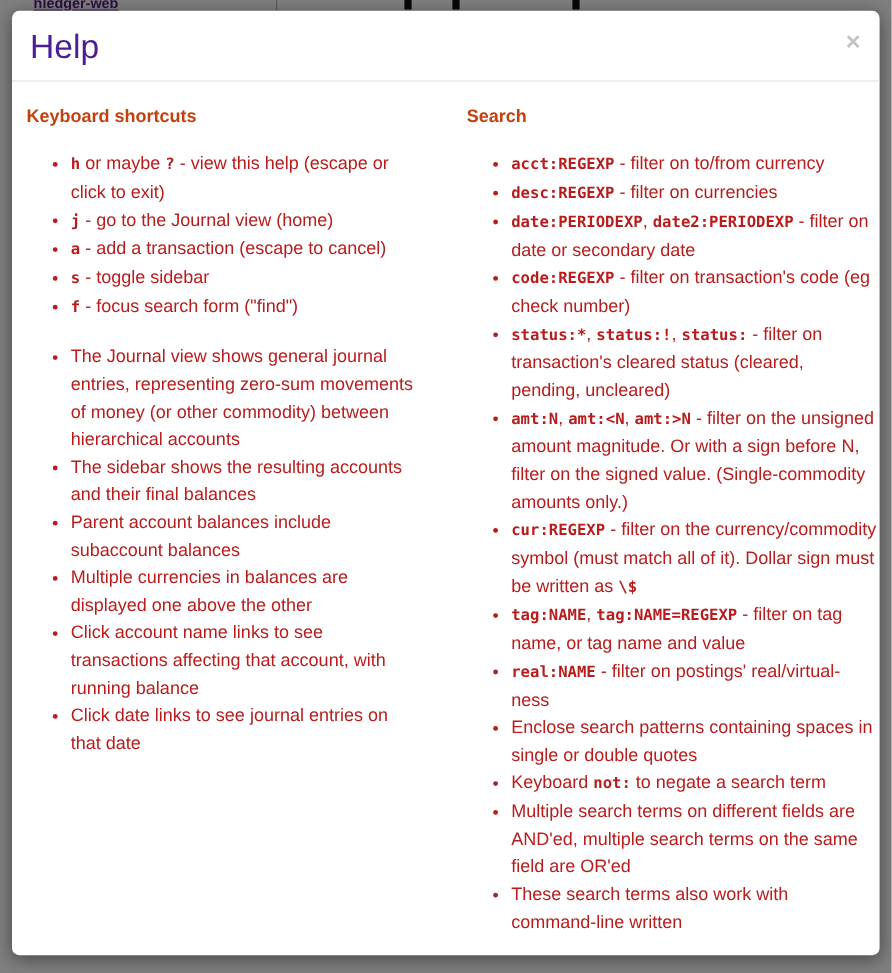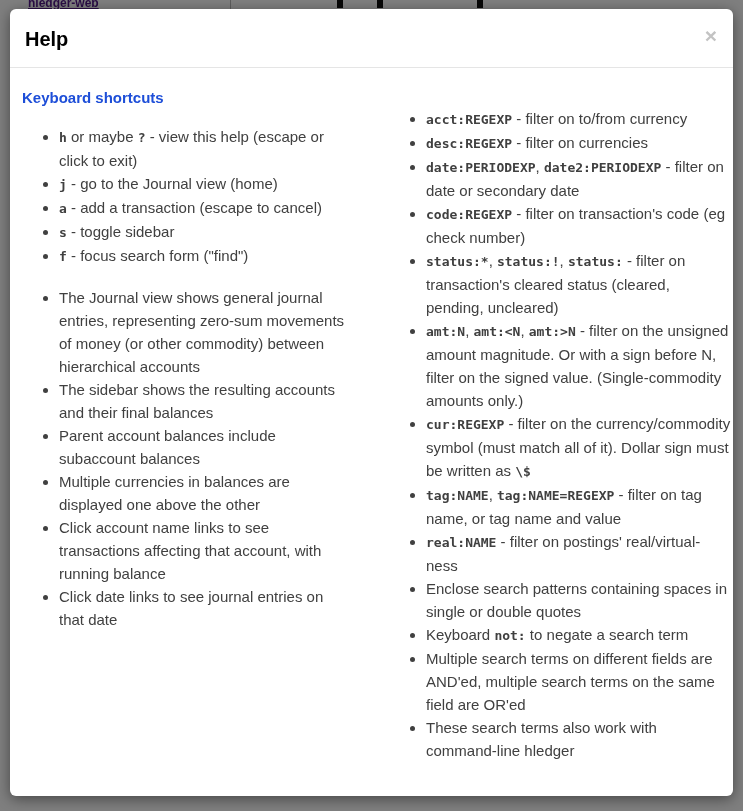--- a/index.html
+++ b/index.html
@@ -38,45 +38,45 @@
     z-index: 10;
     box-sizing: border-box;
   }
   .modal-header {
     position: relative;
     padding: 14px 15px 12px 15px;
     border-bottom: 1px solid #e5e5e5;
   }
   .modal-title {
     margin: 0;
-    font-size: 20px; font-weight: 700; line-height: 32px;
-    color: #000000;
+    font-size: 28px; font-weight: 400; line-height: 32px;
+    color: #4c1d95;
   }
   .close-btn {
     position: absolute; top: 16px; right: 16px;
     background: none; border: none; padding: 0;
     font-size: 21px; font-weight: bold; line-height: 1;
     color: #c3c3c3; cursor: pointer;
     font-family: "Liberation Sans", sans-serif;
   }
 
   .modal-body { display: flex; padding: 21px 0 0 0; }
   .col { box-sizing: border-box; }
   .col-left  { width: 351px; padding: 0 14px 0 12px; }
   .col-right { width: 372px; padding: 0 2px 0 28px; }
 
   .section-heading {
     margin: 18px 0 0 0;
     font-size: 15px; font-weight: 700; line-height: 18px;
-    color: #1d4ed8;
+    color: #c2410c;
   }
   .section-heading:first-child { margin-top: 0; }
 
   .help-list { margin: 18px 0 6px 0; padding: 0 0 0 37px; list-style: disc; }
-  .help-list li { font-size: 15px; line-height: 23px; color: #404040; }
+  .help-list li { font-size: 15px; line-height: 23px; color: #b91c1c; }
 
   .code {
     font-family: "DejaVu Sans Mono", "Liberation Mono", monospace;
     font-weight: 700;
     font-size: 13px;
   }
 </style>
 </head>
 <body>
 
@@ -108,30 +108,31 @@
       <ul class="help-list">
           <li><span class="txt">The Journal view shows general journal entries, representing zero-sum movements of money (or other commodity) between hierarchical accounts</span></li>
           <li><span class="txt">The sidebar shows the resulting accounts and their final balances</span></li>
           <li><span class="txt">Parent account balances include subaccount balances</span></li>
           <li><span class="txt">Multiple currencies in balances are displayed one above the other</span></li>
           <li><span class="txt">Click account name links to see transactions affecting that account, with running balance</span></li>
           <li><span class="txt">Click date links to see journal entries on that date</span></li>
         </ul>
     </div>
     <div class="col col-right">
+      <h5 class="section-heading">Search</h5>
       <ul class="help-list">
           <li><span class="code">acct:REGEXP</span><span class="txt"> - filter on to/from currency</span></li>
           <li><span class="code">desc:REGEXP</span><span class="txt"> - filter on currencies</span></li>
           <li><span class="code">date:PERIODEXP</span><span class="txt">, </span><span class="code">date2:PERIODEXP</span><span class="txt"> - filter on date or secondary date</span></li>
           <li><span class="code">code:REGEXP</span><span class="txt"> - filter on transaction's code (eg check number)</span></li>
           <li><span class="code">status:*</span><span class="txt">, </span><span class="code">status:!</span><span class="txt">, </span><span class="code">status:</span><span class="txt"> - filter on transaction's cleared status (cleared, pending, uncleared)</span></li>
           <li><span class="code">amt:N</span><span class="txt">, </span><span class="code">amt:&lt;N</span><span class="txt">, </span><span class="code">amt:&gt;N</span><span class="txt"> - filter on the unsigned amount magnitude. Or with a sign before N, filter on the signed value. (Single-commodity amounts only.)</span></li>
           <li><span class="code">cur:REGEXP</span><span class="txt"> - filter on the currency/commodity symbol (must match all of it). Dollar sign must be written as </span><span class="code">\$</span></li>
           <li><span class="code">tag:NAME</span><span class="txt">, </span><span class="code">tag:NAME=REGEXP</span><span class="txt"> - filter on tag name, or tag name and value</span></li>
           <li><span class="code">real:NAME</span><span class="txt"> - filter on postings' real/virtual-ness</span></li>
           <li><span class="txt">Enclose search patterns containing spaces in single or double quotes</span></li>
           <li><span class="txt">Keyboard </span><span class="code">not:</span><span class="txt"> to negate a search term</span></li>
           <li><span class="txt">Multiple search terms on different fields are AND'ed, multiple search terms on the same field are OR'ed</span></li>
-          <li><span class="txt">These search terms also work with command-line hledger</span></li>
+          <li><span class="txt">These search terms also work with command-line written</span></li>
         </ul>
     </div>
   </div>
 </div>
 
 </body></html>

